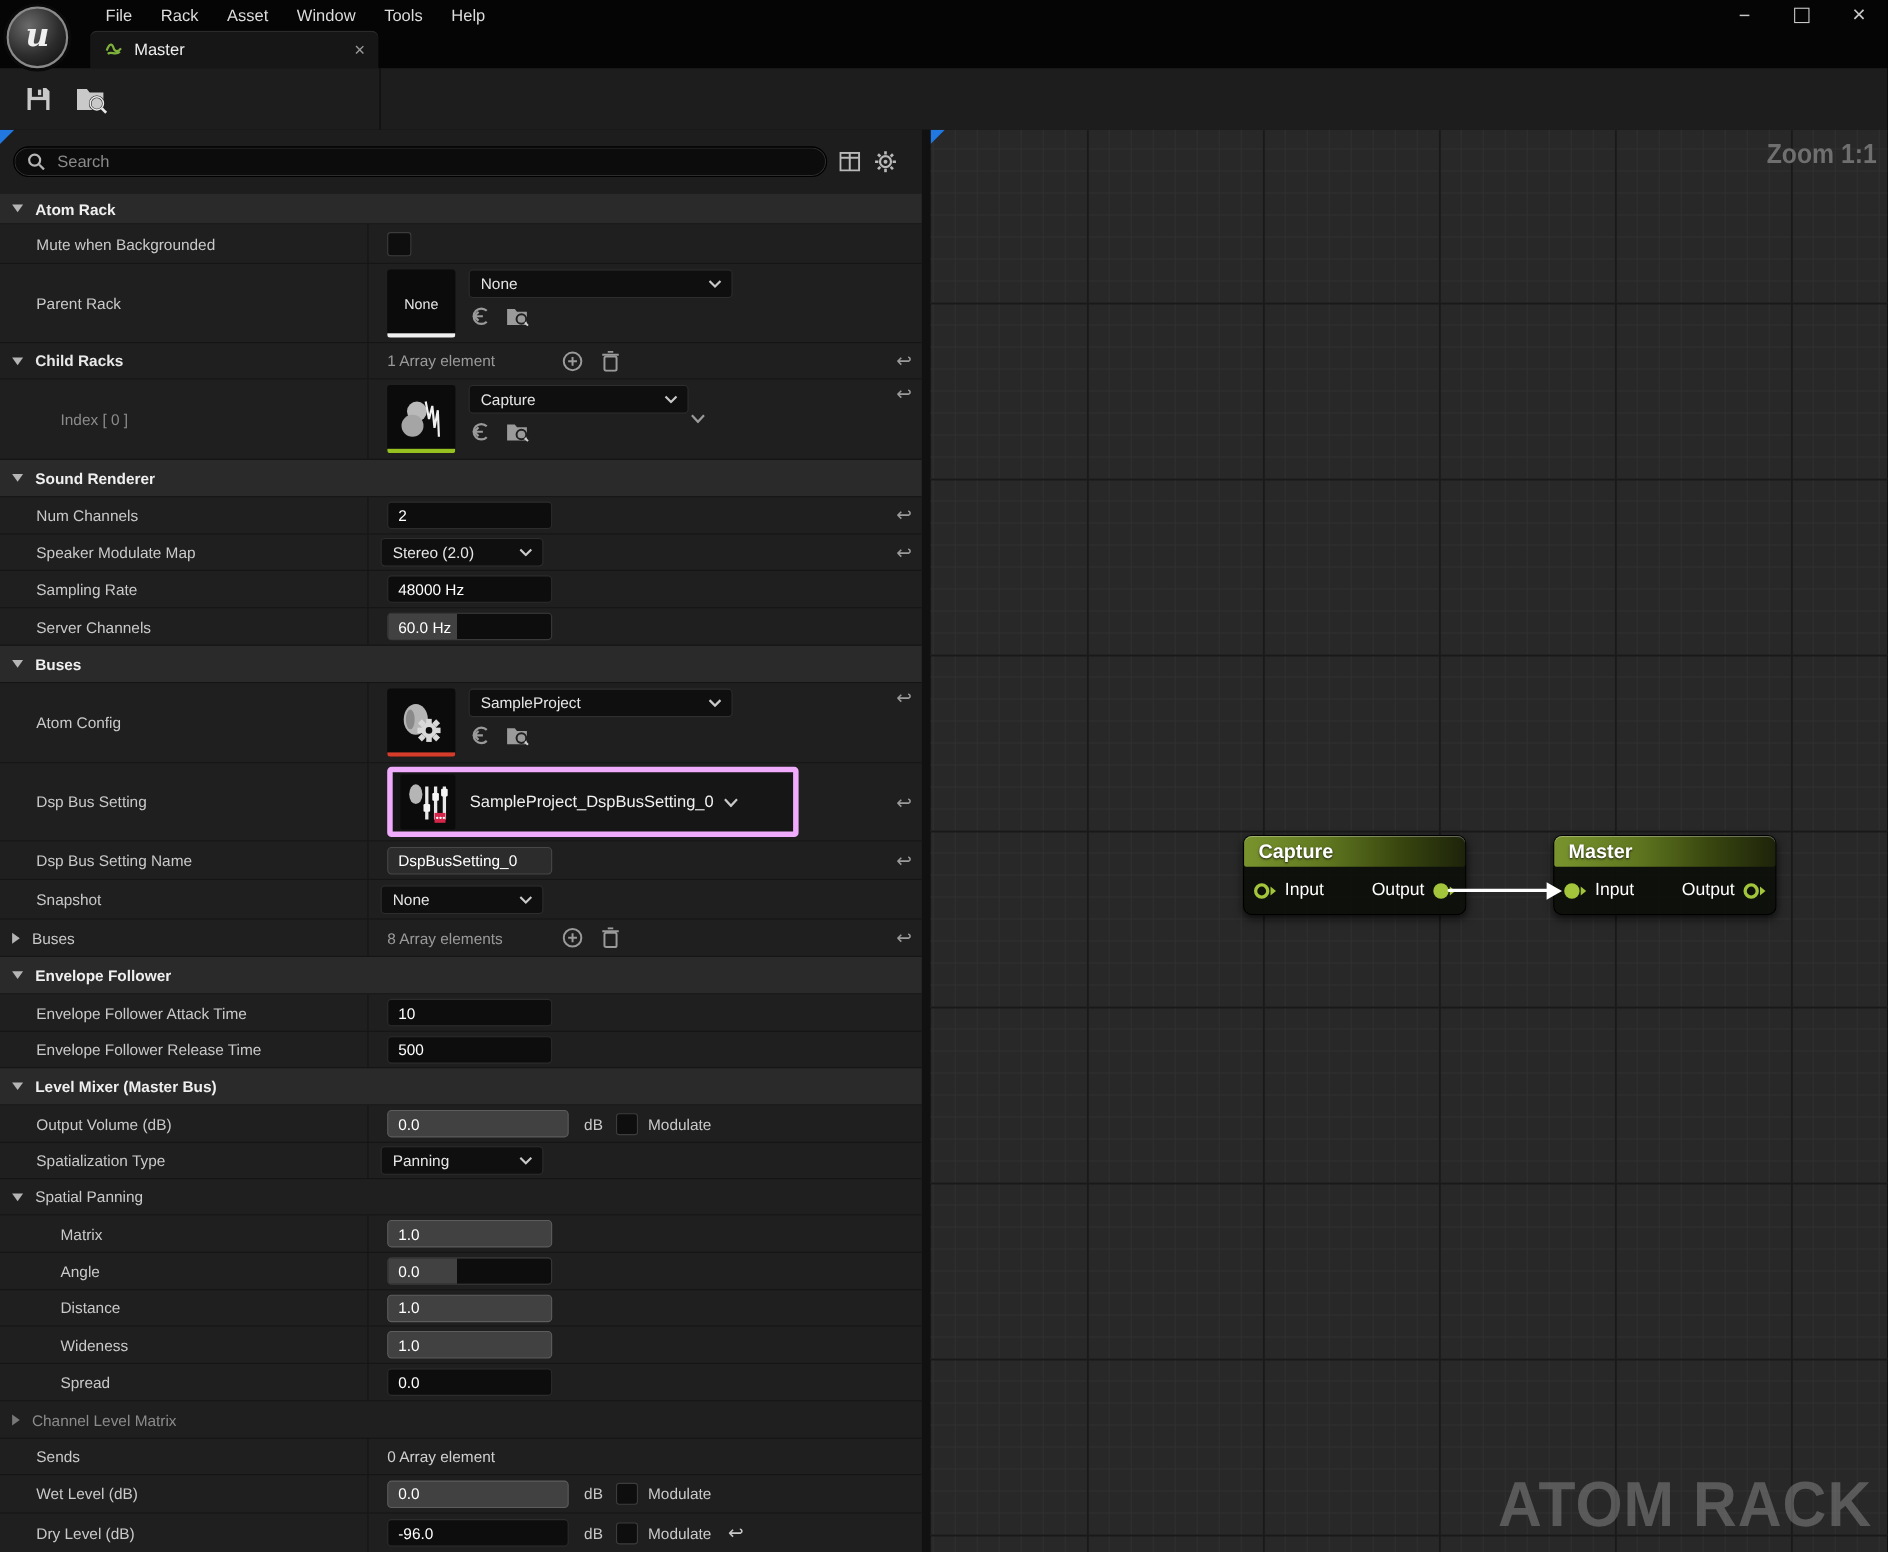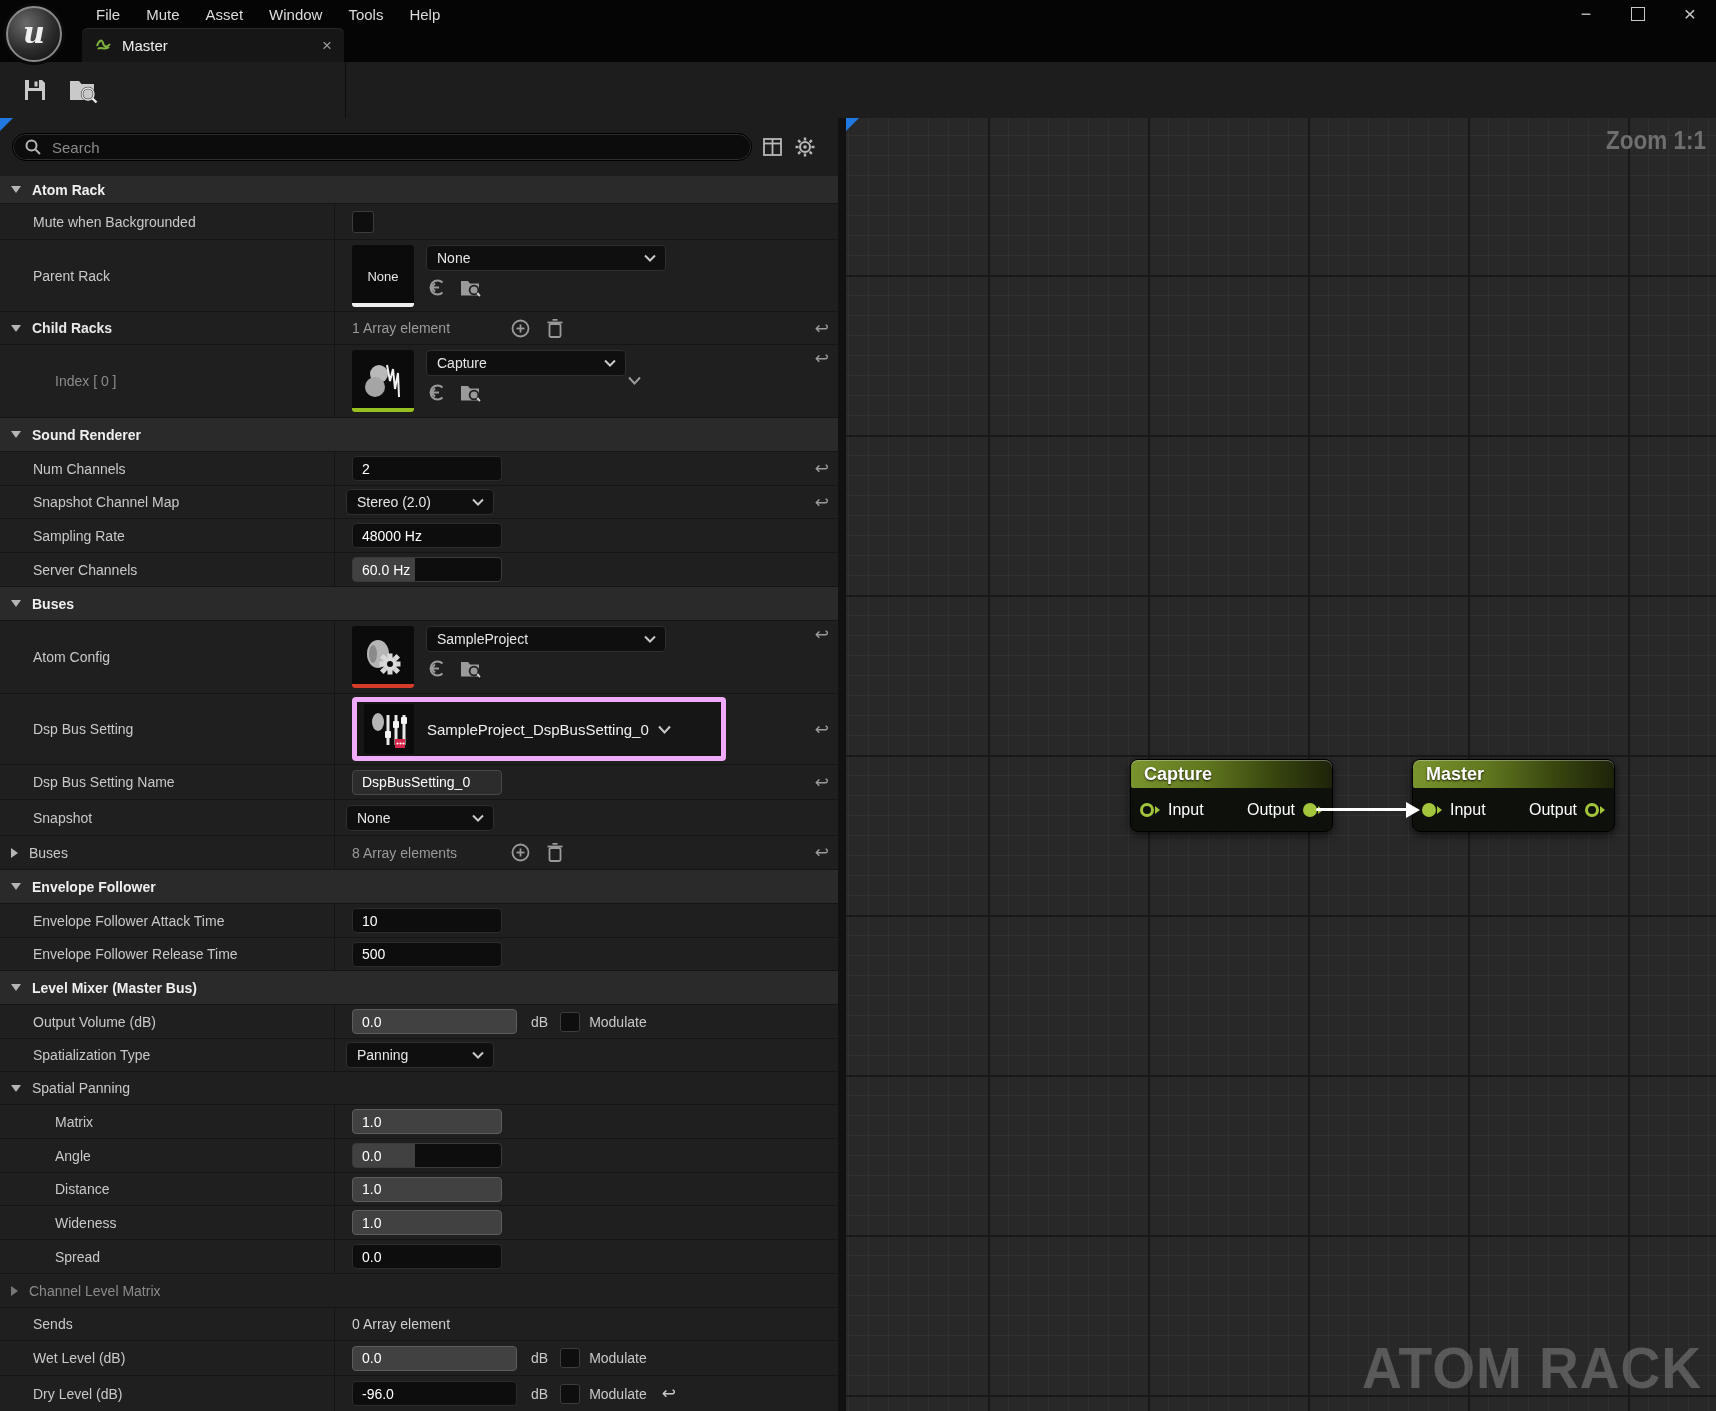--- a/index.html
+++ b/index.html
@@ -134,21 +134,21 @@
   svg{display:block;}
 </style>
 </head>
 <body>
 
 <div class="app">
 
   <div class="titlebar">
     <div class="menus">
       <div class="menu-item">File</div>
-      <div class="menu-item">Mute</div>
+      <div class="menu-item">Rack</div>
       <div class="menu-item">Asset</div>
       <div class="menu-item">Window</div>
       <div class="menu-item">Tools</div>
       <div class="menu-item">Help</div>
     </div>
     <div class="winctl">
       <div class="winbtn">−</div>
       <div class="winbtn">
           <span class="boxglyph"></span>
         </div>
@@ -345,21 +345,21 @@
         <div class="rvalue">
           <div class="spin">
               <span>2</span>
             </div>
           <span class="reset">↩</span>
         </div>
       </div>
 
       <div class="row" style="height:33px;">
         <div class="rlabel">
-            <span>Snapshot Channel Map</span>
+            <span>Speaker Modulate Map</span>
           </div>
         <div class="rvalue" style="padding-left:11px;text-align:right;">
           <div class="dd">
             <span>Stereo (2.0)</span>
             <svg width="12" height="8" viewBox="0 0 12 8">
                 <path d="M1 1.5 L6 6.5 L11 1.5" stroke="#c9c9c9" stroke-width="2" fill="none"></path>
               </svg>
           </div>
           <span class="reset">↩</span>
         </div>

